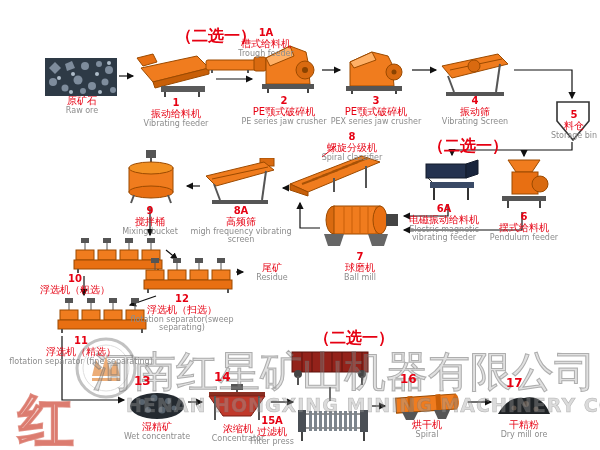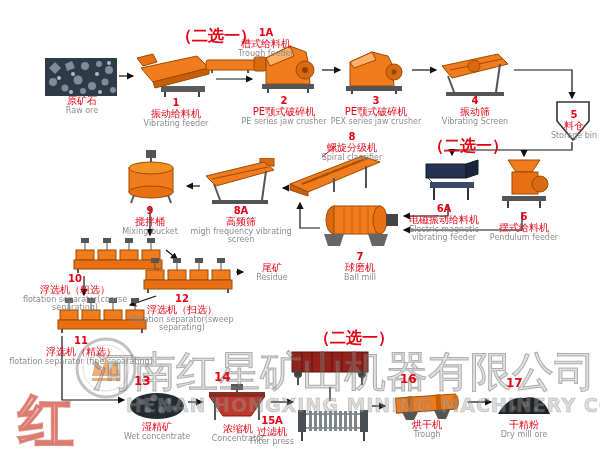--- a/index.html
+++ b/index.html
@@ -478,21 +478,20 @@
 
   <div class="label" style="left:104px;top:206px;width:92px">
     <span class="num">9</span>
       <span class="cn">搅拌桶</span>
       <span class="en">Mixing bucket</span>
   </div>
 
   <div class="label" style="left:4px;top:274px;width:142px">
     <span class="num">10</span>
       <span class="cn">浮选机（粗选）</span>
-      <span class="en">flotation separator(coarse separating)</span>
   </div>
 
   <div class="label" style="left:124px;top:294px;width:116px">
     <span class="num">12</span>
       <span class="cn">浮选机（扫选）</span>
       <span class="en">flotation separator(sweep separating)</span>
   </div>
 
   <div class="label" style="left:240px;top:263px;width:64px">
     <span class="cn">尾矿</span>
@@ -521,21 +520,21 @@
 
   <div class="label" style="left:240px;top:416px;width:64px">
     <span class="num">15A</span>
       <span class="cn">过滤机</span>
       <span class="en">Filter press</span>
   </div>
 
   <div class="numtag" style="left:400px;top:372px">16</div>
   <div class="label" style="left:386px;top:420px;width:82px">
     <span class="cn">烘干机</span>
-      <span class="en">Trough</span>
+      <span class="en">Spiral</span>
   </div>
 
   <div class="numtag" style="left:506px;top:376px">17</div>
   <div class="label" style="left:482px;top:420px;width:84px">
     <span class="cn">干精粉</span>
       <span class="en">Dry mill ore</span>
   </div>
 
   <div class="wm-logo">
     <svg width="64" height="64" viewBox="0 0 64 64">

